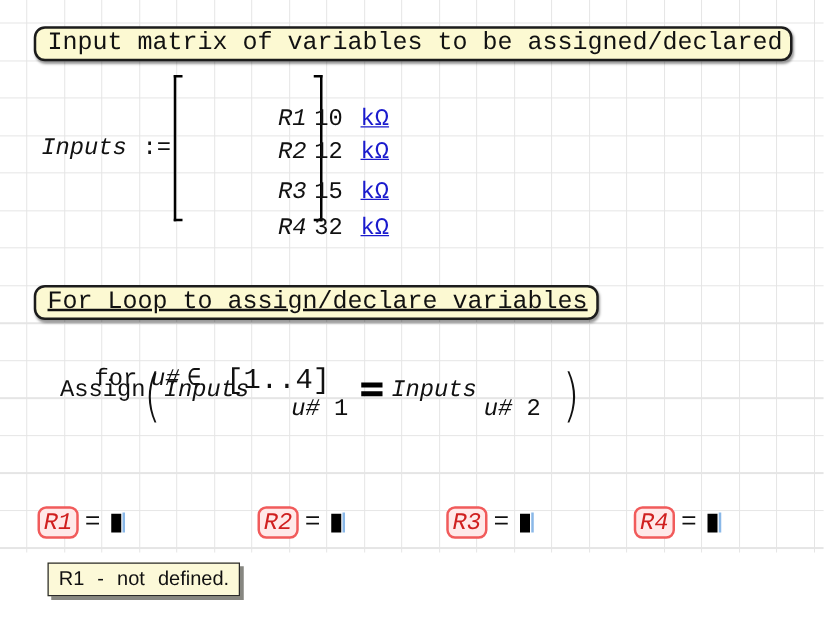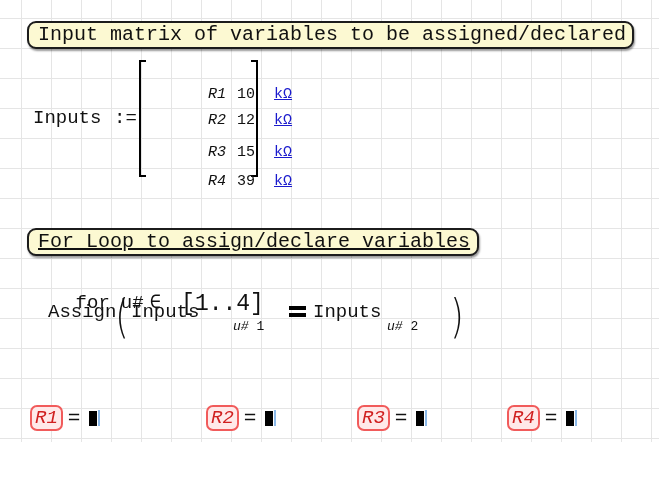--- a/index.html
+++ b/index.html
@@ -23,32 +23,32 @@
     background:#fcf9d2;
     border:2px solid #1c1c1c; border-radius:9px;
     box-shadow:1px 2px 2px rgba(0,0,0,.40);
     font-size:20px; line-height:23px;
     padding:0 0 0 9px; white-space:nowrap; overflow:hidden;
   }
   .note1{ left:27px; top:21px;  width:607px; }
   .note2{ left:27px; top:228px; width:452px;text-decoration:underline; }
   
   .m   { position:absolute; font-size:19px; line-height:22px; white-space:pre; }
-  .it  { }
+  .it  { font-style:italic; }
   .unit{ color:#1a1acd; text-decoration:underline; }
   
   .bracket{ position:absolute; width:7px; height:117px; top:60px; }
   .bracket.l{ left:139px; border:2px solid #000; border-right:none; }
   .bracket.r{ left:251px; border:2px solid #000; border-left:none; }
-  .mrow{ position:absolute; left:154px; font-size:15px; line-height:22px; white-space:pre; }
+  .mrow{ position:absolute; left:154px; font-size:19px; line-height:22px; white-space:pre; }
   .mrow .name { display:inline-block; width:29px; font-style:italic; }
   .mrow .value{ display:inline-block; width:37px; }
   
   .range-brk{ font-size:23px; vertical-align:-2px; }
-  .sub{ position:absolute; font-size:13px; line-height:20px; white-space:pre; }
+  .sub{ position:absolute; font-size:19px; line-height:20px; white-space:pre; }
   .paren{ position:absolute; font-size:46px; line-height:46px;
           font-family:"DejaVu Sans",sans-serif; font-weight:200;
           transform:scaleX(.75); }
   .booleq{ position:absolute; width:17px; height:11px;
            border-top:4px solid #000; border-bottom:4px solid #000; }
   
   .result{ position:absolute; top:404px; height:28px; display:flex; align-items:center; }
   .errbox{
     padding:0 3px; height:26px; line-height:22px;
     border:2px solid #f15b5b; border-radius:7px;
@@ -86,21 +86,21 @@
     <div class="mrow" style="top:62px;">
       <span class="name">R1</span><span class="value">10</span><span class="unit">kΩ</span>
     </div>
     <div class="mrow" style="top:88px;">
       <span class="name">R2</span><span class="value">12</span><span class="unit">kΩ</span>
     </div>
     <div class="mrow" style="top:120px;">
       <span class="name">R3</span><span class="value">15</span><span class="unit">kΩ</span>
     </div>
     <div class="mrow" style="top:149px;">
-      <span class="name">R4</span><span class="value">39</span><span class="unit">kΩ</span>
+      <span class="name">R4</span><span class="value">32</span><span class="unit">kΩ</span>
     </div>
   </div>
 
   <div class="note note2">
     <span>For Loop to assign/declare variables</span>
   </div>
 
   <div class="m" style="left:30px; top:270px;">
     <span>for</span><span class="it" style="margin-left:11px;">u#</span><span style="margin-left:6px;">∈</span><span class="range-brk" style="margin-left:20px;">[1..4]</span>
   </div>
@@ -134,14 +134,17 @@
     <span class="ph"></span>
     <span class="cursor"></span>
   </div>
   <div class="result" style="left:507px;">
     <span class="errbox">R4</span>
     <span class="eq">=</span>
     <span class="ph"></span>
     <span class="cursor"></span>
   </div>
 
+  <div class="tooltip">
+    <span>R1 - not defined.</span>
+  </div>
 
 </div>
 
 </body></html>

